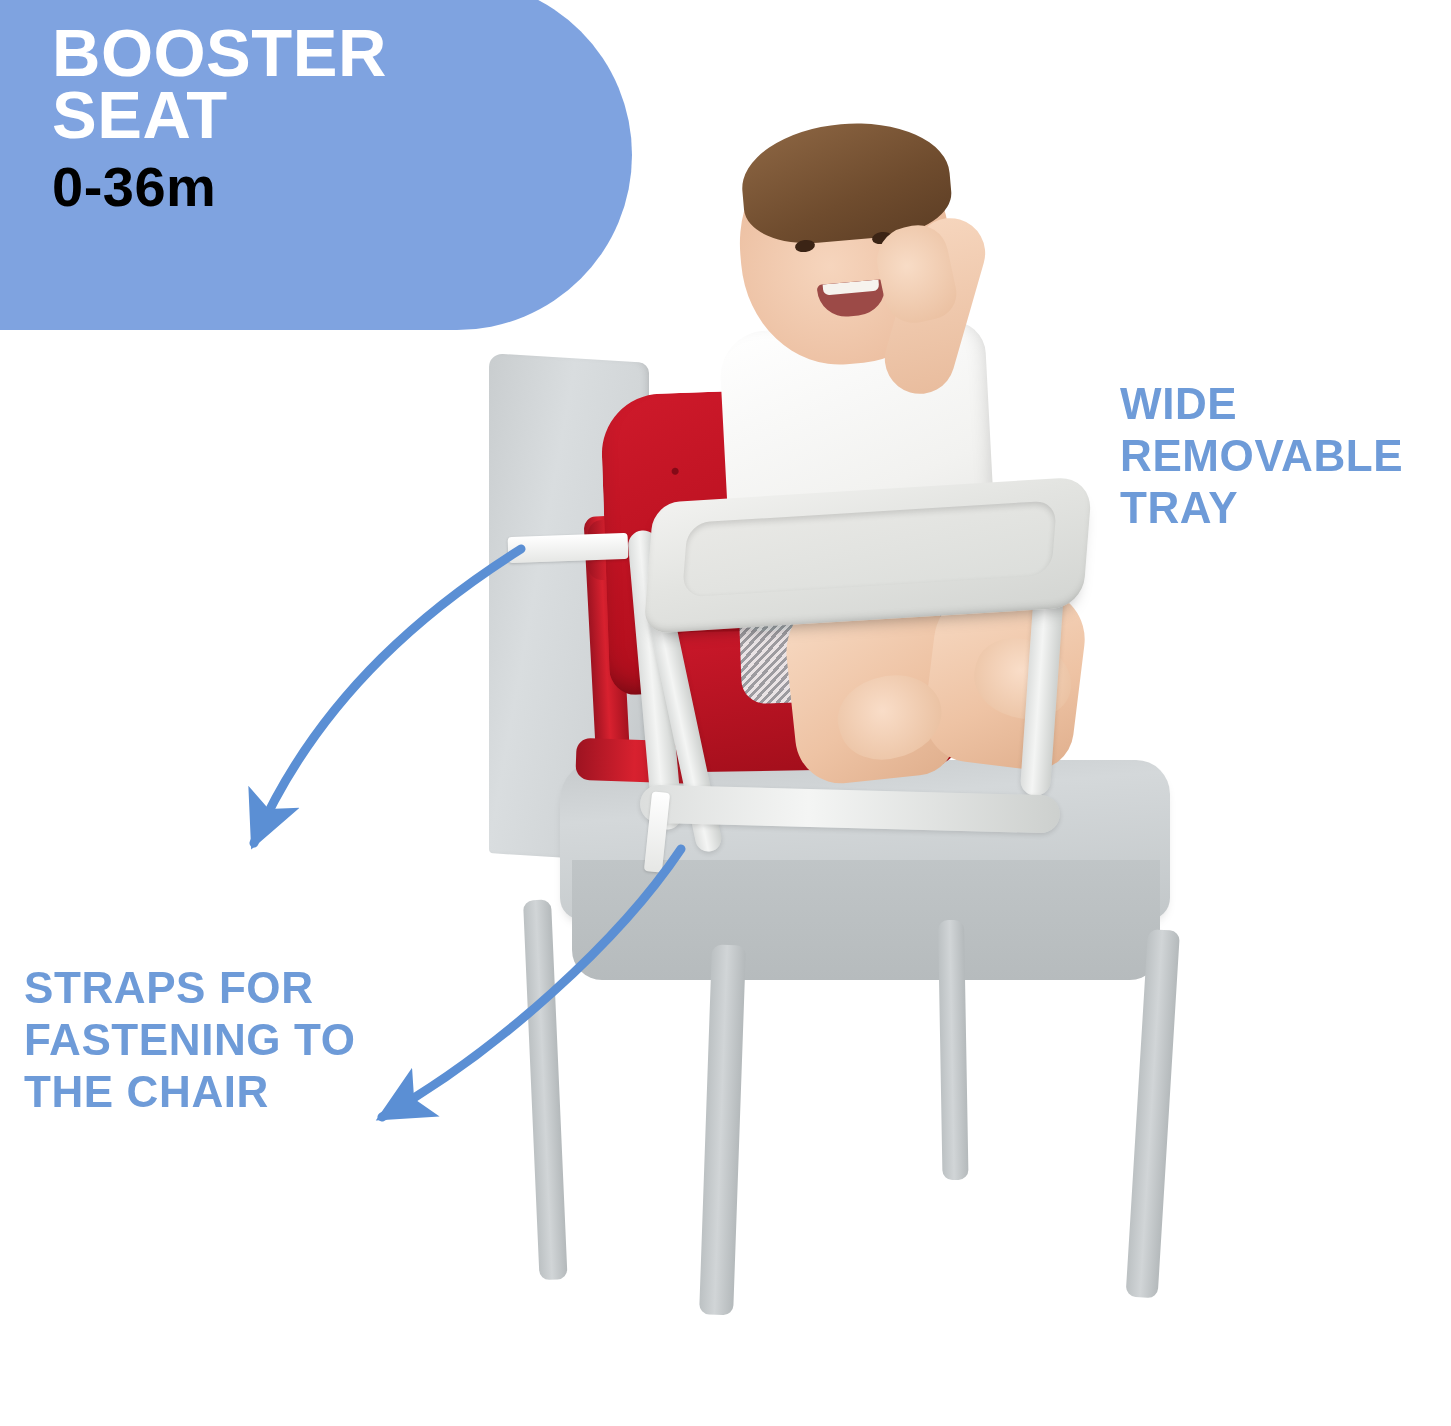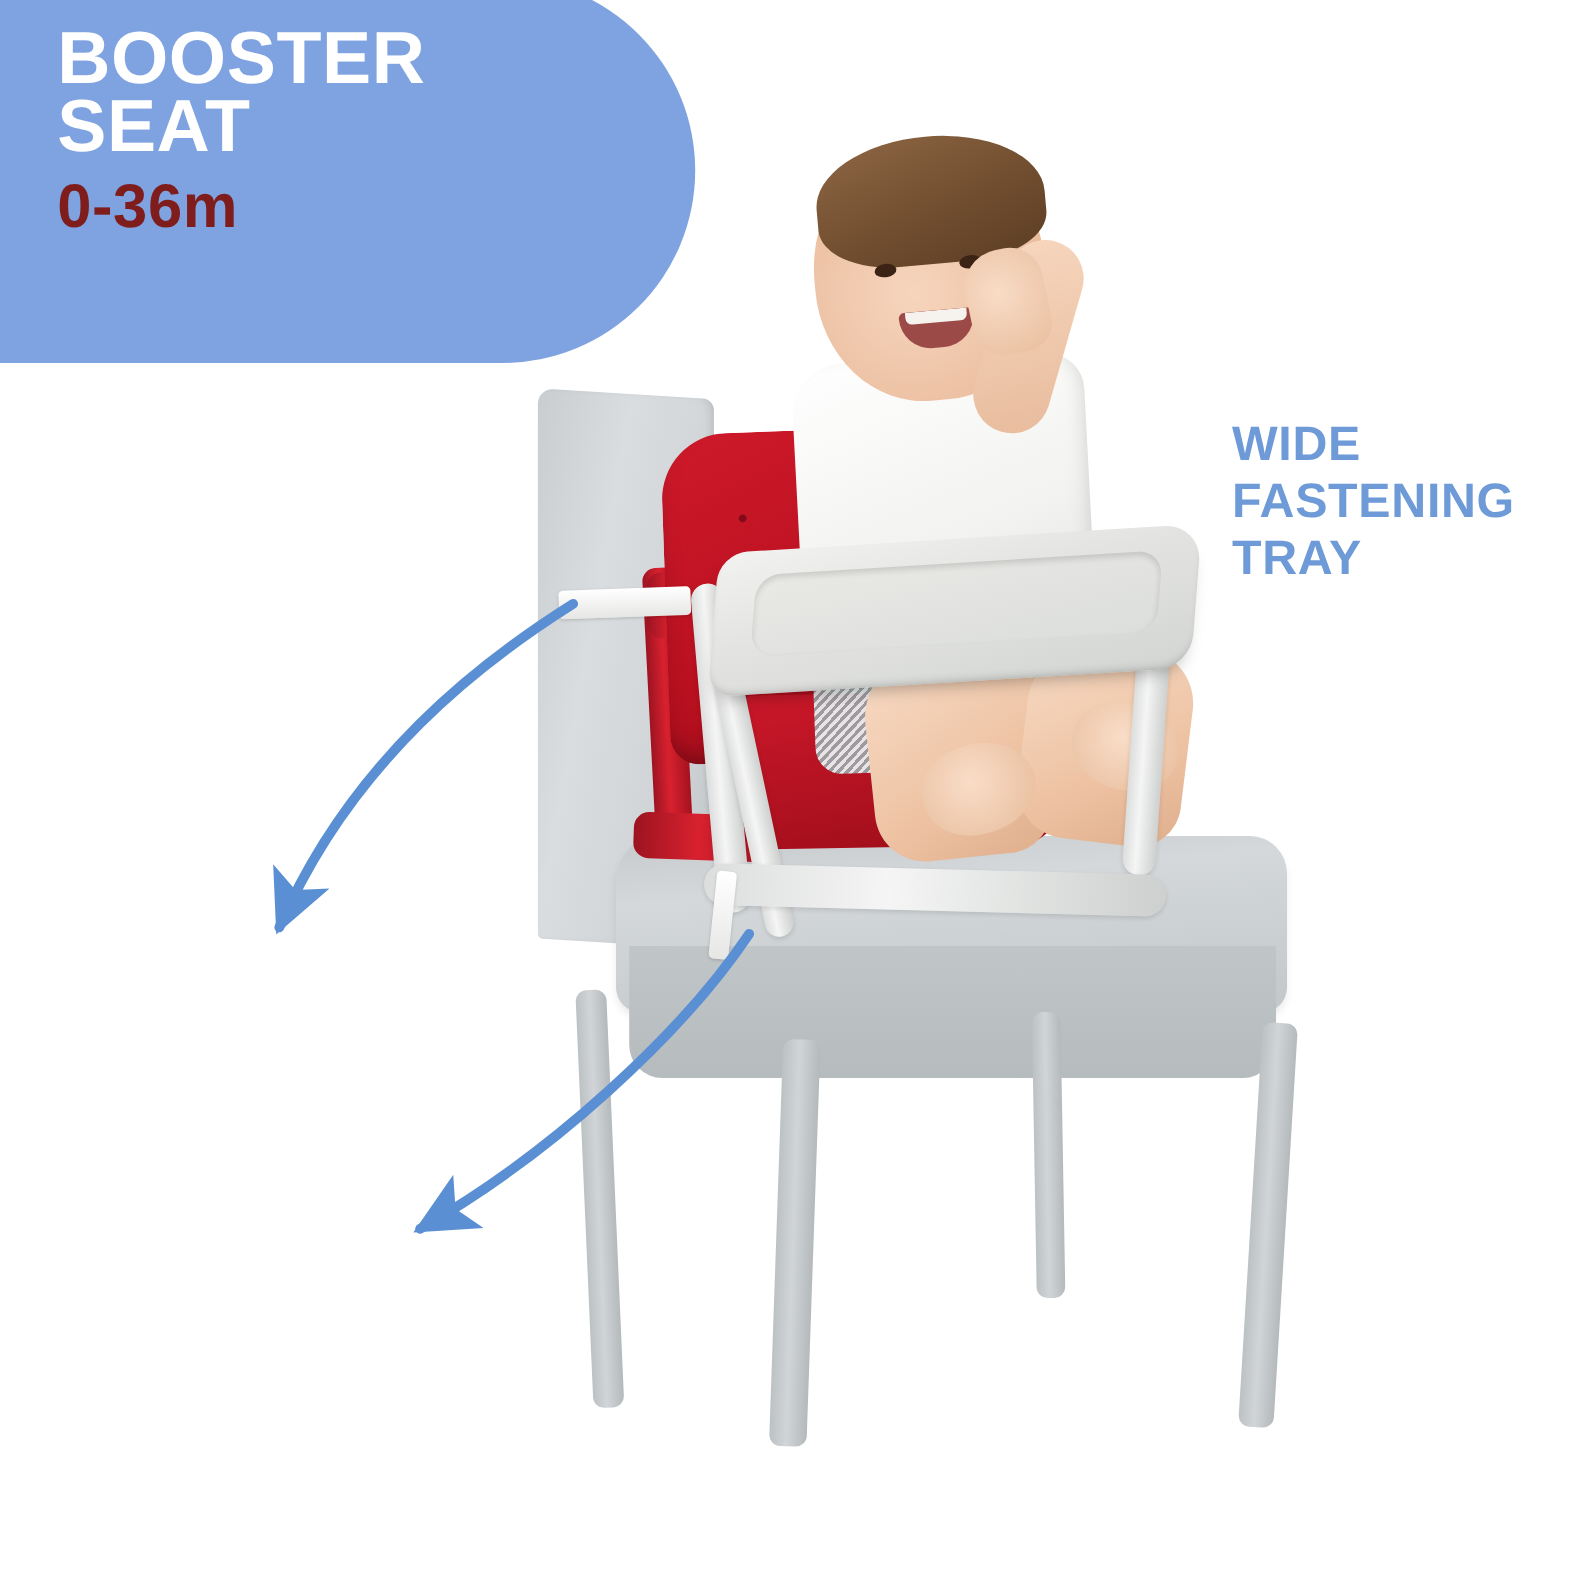--- a/index.html
+++ b/index.html
@@ -34,21 +34,21 @@
   .badge-title {
     color: #ffffff;
     font-weight: 800;
     font-size: 67px;
     line-height: 0.92;
     letter-spacing: 0.5px;
     white-space: pre-line;
     margin: 0;
   }
   .badge-sub {
-    color: #7f1d1d;
+    color: #000000;
     font-weight: 800;
     font-size: 56px;
     line-height: 1;
     letter-spacing: 0.5px;
     margin: 14px 0 0 0;
   }
 
   
   .callout {
     position: absolute;
@@ -339,17 +339,20 @@
     <path d="M681,849 C620,940 500,1050 382,1117" fill="none" stroke="#5b8fd4" stroke-width="9" stroke-linecap="round" marker-end="url(#ah)"></path>
   </svg>
 
   <div class="badge">
     <div class="badge-title">BOOSTER
 SEAT</div>
     <div class="badge-sub">0-36m</div>
   </div>
 
   <div class="callout" id="callout-tray">WIDE
-FASTENING
+REMOVABLE
 TRAY</div>
 
+  <div class="callout" id="callout-straps">STRAPS FOR
+FASTENING TO
+THE CHAIR</div>
 
 </div>
 
 </body></html>

